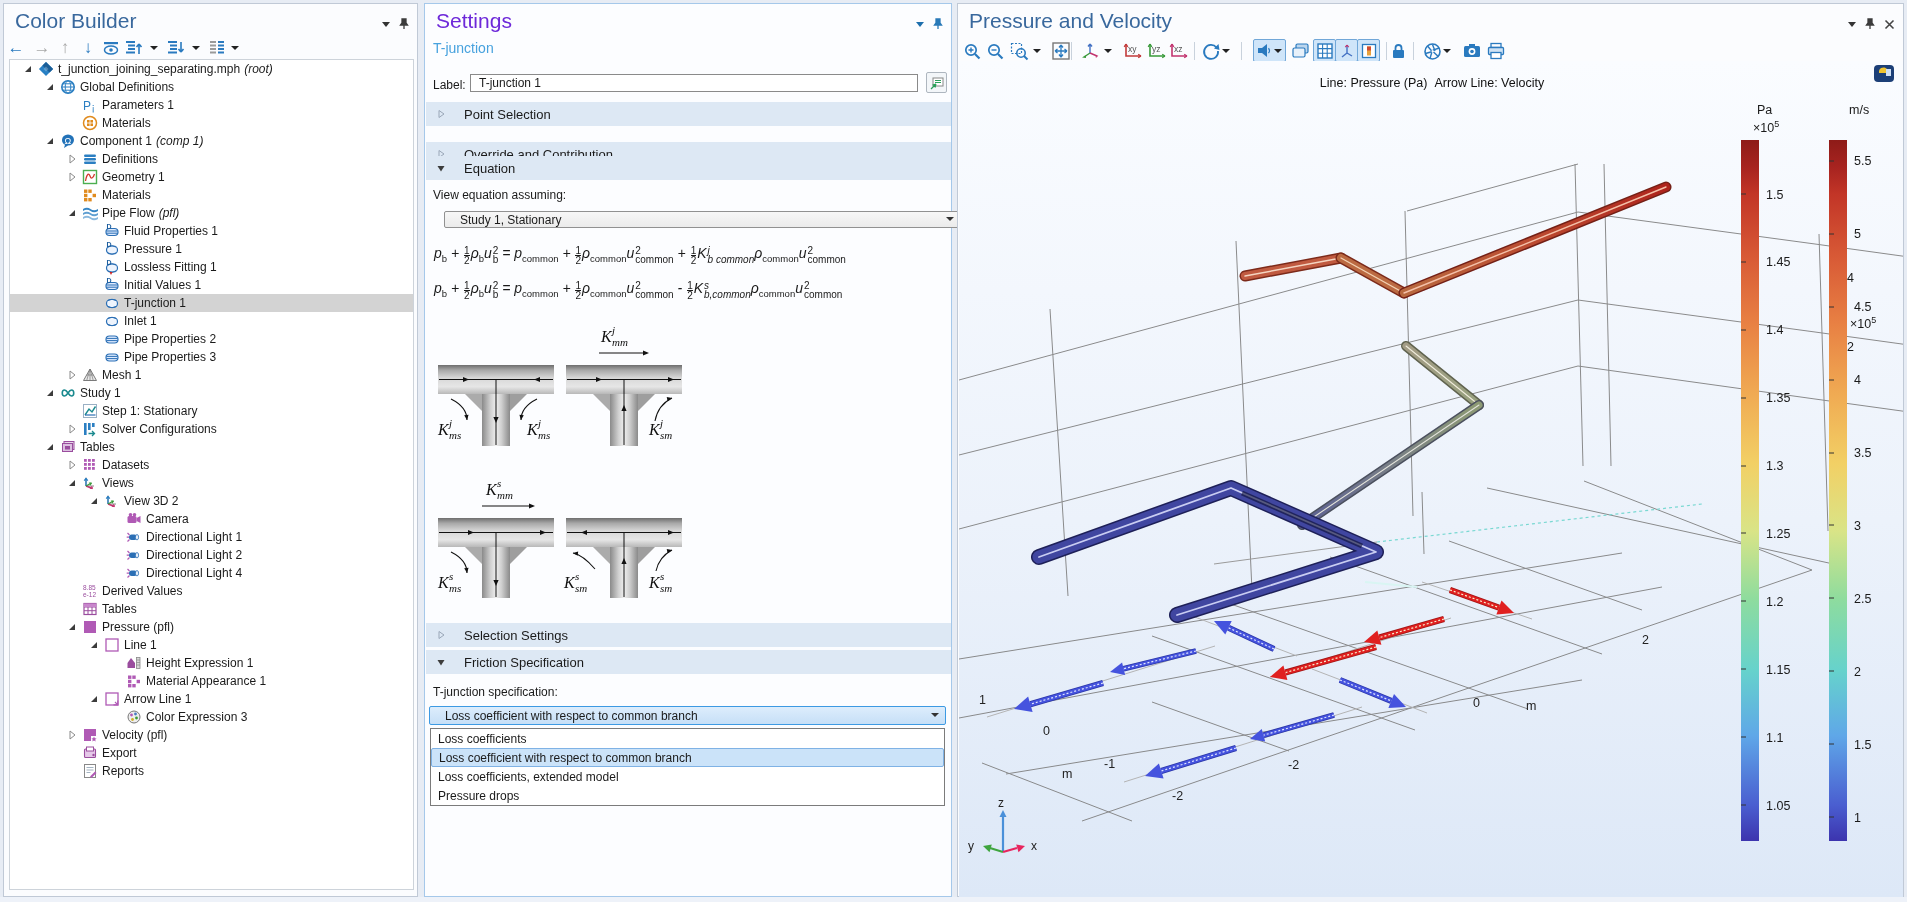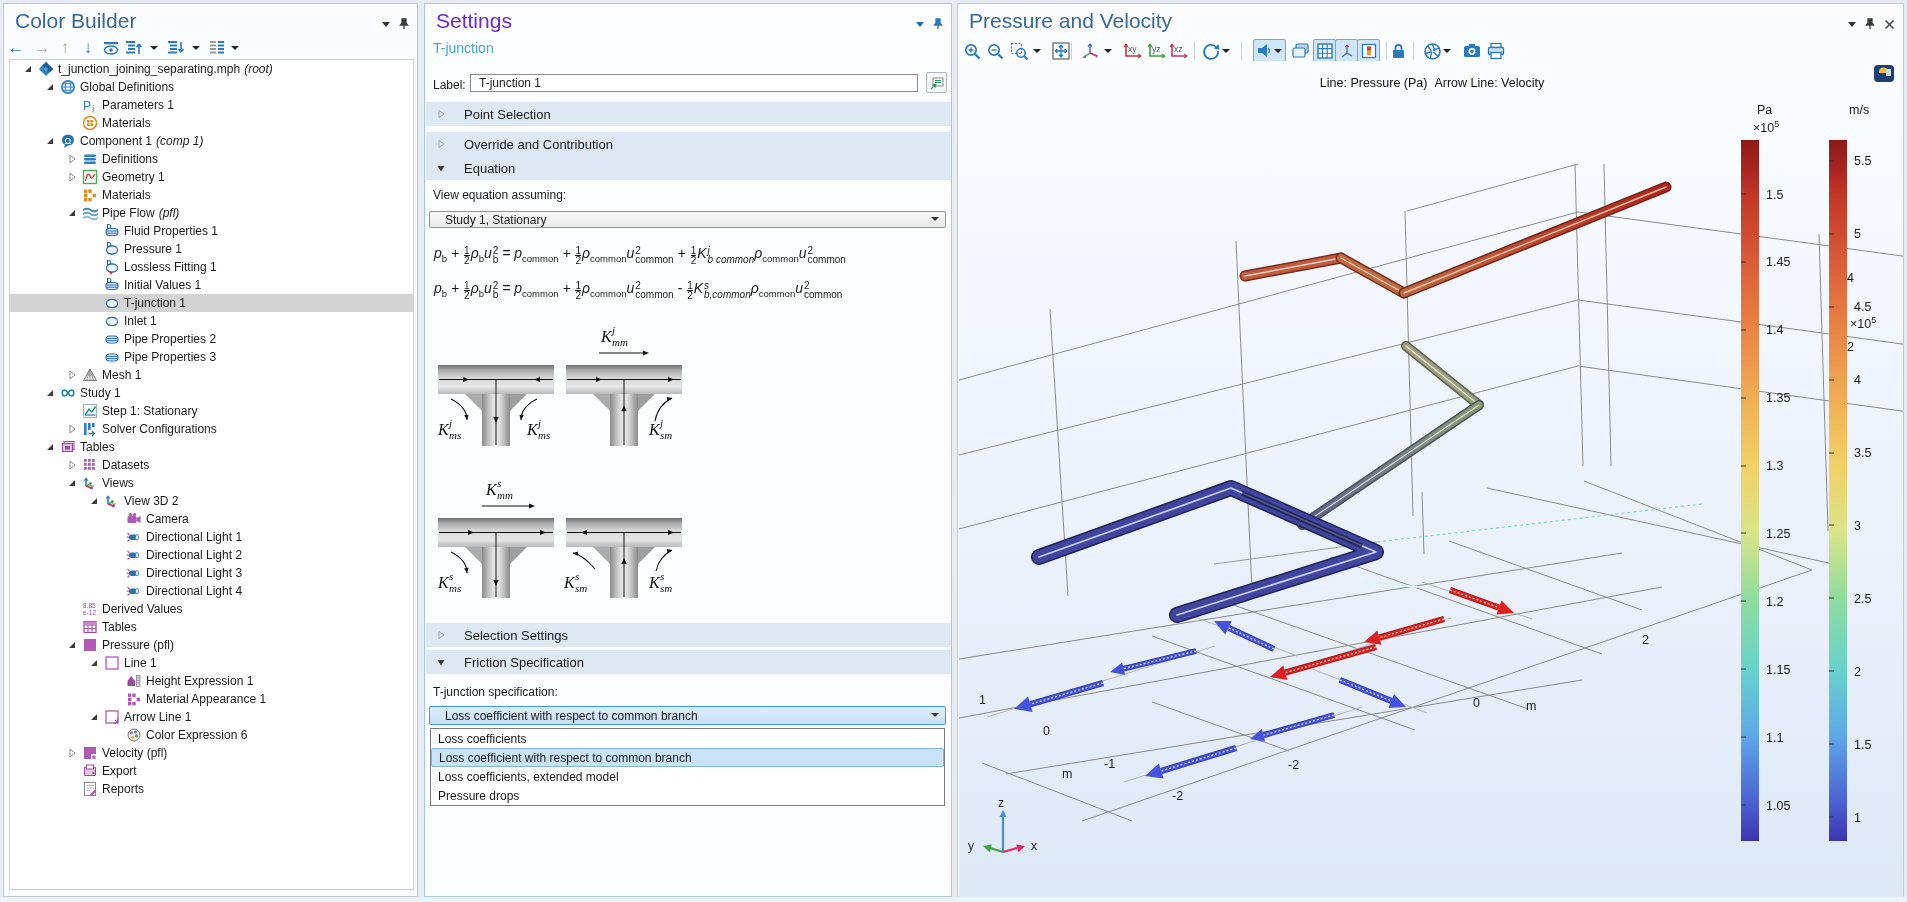--- a/index.html
+++ b/index.html
@@ -538,90 +538,83 @@
         <svg class="ic" viewBox="0 0 16 16">
           <use href="#i-dlight"></use>
         </svg>
         <span>Directional Light 2</span>
       </div>
 <div class="row" style="padding-left:98px">
         <span class="ar"></span>
         <svg class="ic" viewBox="0 0 16 16">
           <use href="#i-dlight"></use>
         </svg>
-        <span>Directional Light 3</span>
+        <span>Directional Light 4</span>
+      </div>
+<div class="row" style="padding-left:54px">
+        <span class="ar"></span>
+        <svg class="ic" viewBox="0 0 16 16">
+          <use href="#i-derv"></use>
+        </svg>
+        <span>Derived Values</span>
+      </div>
+<div class="row" style="padding-left:54px">
+        <span class="ar"></span>
+        <svg class="ic" viewBox="0 0 16 16">
+          <use href="#i-tbls"></use>
+        </svg>
+        <span>Tables</span>
+      </div>
+<div class="row" style="padding-left:54px">
+        <svg class="ar" viewBox="0 0 16 16">
+          <polygon points="11,5 11,11 5,11" fill="#3c3c3c"></polygon>
+        </svg>
+        <svg class="ic" viewBox="0 0 16 16">
+          <use href="#i-pgrp"></use>
+        </svg>
+        <span>Pressure (pfl)</span>
+      </div>
+<div class="row" style="padding-left:76px">
+        <svg class="ar" viewBox="0 0 16 16">
+          <polygon points="11,5 11,11 5,11" fill="#3c3c3c"></polygon>
+        </svg>
+        <svg class="ic" viewBox="0 0 16 16">
+          <use href="#i-line1"></use>
+        </svg>
+        <span>Line 1</span>
       </div>
 <div class="row" style="padding-left:98px">
         <span class="ar"></span>
         <svg class="ic" viewBox="0 0 16 16">
-          <use href="#i-dlight"></use>
-        </svg>
-        <span>Directional Light 4</span>
-      </div>
-<div class="row" style="padding-left:54px">
-        <span class="ar"></span>
-        <svg class="ic" viewBox="0 0 16 16">
-          <use href="#i-derv"></use>
-        </svg>
-        <span>Derived Values</span>
-      </div>
-<div class="row" style="padding-left:54px">
-        <span class="ar"></span>
-        <svg class="ic" viewBox="0 0 16 16">
-          <use href="#i-tbls"></use>
-        </svg>
-        <span>Tables</span>
-      </div>
-<div class="row" style="padding-left:54px">
+          <use href="#i-hexp"></use>
+        </svg>
+        <span>Height Expression 1</span>
+      </div>
+<div class="row" style="padding-left:98px">
+        <span class="ar"></span>
+        <svg class="ic" viewBox="0 0 16 16">
+          <use href="#i-mapp"></use>
+        </svg>
+        <span>Material Appearance 1</span>
+      </div>
+<div class="row" style="padding-left:76px">
         <svg class="ar" viewBox="0 0 16 16">
           <polygon points="11,5 11,11 5,11" fill="#3c3c3c"></polygon>
         </svg>
         <svg class="ic" viewBox="0 0 16 16">
-          <use href="#i-pgrp"></use>
-        </svg>
-        <span>Pressure (pfl)</span>
-      </div>
-<div class="row" style="padding-left:76px">
-        <svg class="ar" viewBox="0 0 16 16">
-          <polygon points="11,5 11,11 5,11" fill="#3c3c3c"></polygon>
-        </svg>
-        <svg class="ic" viewBox="0 0 16 16">
-          <use href="#i-line1"></use>
-        </svg>
-        <span>Line 1</span>
+          <use href="#i-aline"></use>
+        </svg>
+        <span>Arrow Line 1</span>
       </div>
 <div class="row" style="padding-left:98px">
         <span class="ar"></span>
         <svg class="ic" viewBox="0 0 16 16">
-          <use href="#i-hexp"></use>
-        </svg>
-        <span>Height Expression 1</span>
-      </div>
-<div class="row" style="padding-left:98px">
-        <span class="ar"></span>
-        <svg class="ic" viewBox="0 0 16 16">
-          <use href="#i-mapp"></use>
-        </svg>
-        <span>Material Appearance 1</span>
-      </div>
-<div class="row" style="padding-left:76px">
-        <svg class="ar" viewBox="0 0 16 16">
-          <polygon points="11,5 11,11 5,11" fill="#3c3c3c"></polygon>
-        </svg>
-        <svg class="ic" viewBox="0 0 16 16">
-          <use href="#i-aline"></use>
-        </svg>
-        <span>Arrow Line 1</span>
-      </div>
-<div class="row" style="padding-left:98px">
-        <span class="ar"></span>
-        <svg class="ic" viewBox="0 0 16 16">
           <use href="#i-cexp"></use>
         </svg>
-        <span>Color Expression 6</span>
+        <span>Color Expression 3</span>
       </div>
 <div class="row" style="padding-left:54px">
         <svg class="ar" viewBox="0 0 16 16">
           <polygon points="6,4 11,8 6,12" fill="none" stroke="#8a8a8a" stroke-width="1"></polygon>
         </svg>
         <svg class="ic" viewBox="0 0 16 16">
           <use href="#i-vgrp"></use>
         </svg>
         <span>Velocity (pfl)</span>
       </div>
@@ -659,34 +652,34 @@
         <path d="M5 4.5 h6 M5 6.5 h6" stroke="#2aa05a" stroke-width="1.1"></path>
         <path d="M1 13 L6 8 M6 8 l-3.5 1 M6 8 l-1 3.5" stroke="#2aa05a" stroke-width="1.2" fill="none"></path>
       </svg>
     </div>
   <div class="secbar" style="top:98px">
       <svg class="sar" width="10" height="10" viewBox="0 0 10 10">
         <polygon points="3,1.5 8,5 3,8.5" fill="none" stroke="#9aa7b8" stroke-width="1"></polygon>
       </svg>
       <span>Point Selection</span>
     </div>
-  <div class="secbar" style="top:128px">
+  <div class="secbar" style="top:138px">
       <svg class="sar" width="10" height="10" viewBox="0 0 10 10">
         <polygon points="3,1.5 8,5 3,8.5" fill="none" stroke="#9aa7b8" stroke-width="1"></polygon>
       </svg>
       <span>Override and Contribution</span>
     </div>
   <div class="secbar" style="top:152px">
       <svg class="sar" width="10" height="10" viewBox="0 0 10 10">
         <polygon points="1.5,3 8.5,3 5,8.5" fill="#3c3c3c"></polygon>
       </svg>
       <span>Equation</span>
     </div>
   <div class="tx" style="left:8px;top:184px;font-size:12px">View equation assuming:</div>
-  <div class="combo" style="left:4px;top:207px;width:517px">
+  <div class="combo" style="left:19px;top:207px;width:517px">
       <span style="margin-left:15px">Study 1, Stationary</span>
       <div class="cr"></div>
     </div>
   <div class="eq" style="left:9px;top:241px"><i>p</i><sub>b</sub> + <span class="frac"><span class="nm">1</span><span>2</span></span><i>ρ</i><sub>b</sub><i>u</i><span class="ss"><span class="s1">2</span><span class="s1">b</span></span> = <i>p</i><sub>common</sub> + <span class="frac"><span class="nm">1</span><span>2</span></span><i>ρ</i><sub>common</sub><i>u</i><span class="ss"><span class="s1">2</span><span class="s1">common</span></span> + <span class="frac"><span class="nm">1</span><span>2</span></span><i>K</i><span class="ss"><span>j</span><span>b common</span></span><i>ρ</i><sub>common</sub><i>u</i><span class="ss"><span class="s1">2</span><span class="s1">common</span></span></div>
   <div class="eq" style="left:9px;top:276px"><i>p</i><sub>b</sub> + <span class="frac"><span class="nm">1</span><span>2</span></span><i>ρ</i><sub>b</sub><i>u</i><span class="ss"><span class="s1">2</span><span class="s1">b</span></span> = <i>p</i><sub>common</sub> + <span class="frac"><span class="nm">1</span><span>2</span></span><i>ρ</i><sub>common</sub><i>u</i><span class="ss"><span class="s1">2</span><span class="s1">common</span></span> - <span class="frac"><span class="nm">1</span><span>2</span></span><i>K</i><span class="ss"><span>s</span><span>b,common</span></span><i>ρ</i><sub>common</sub><i>u</i><span class="ss"><span class="s1">2</span><span class="s1">common</span></span></div>
   <svg width="527" height="300" viewBox="425 320 527 300" style="position:absolute;left:1px;top:317px">
 <defs>
 <linearGradient id="gbar" x1="0" y1="0" x2="0" y2="1">
 <stop offset="0" stop-color="#6e6e6e"></stop>
           <stop offset="0.18" stop-color="#a8a8a8"></stop>

